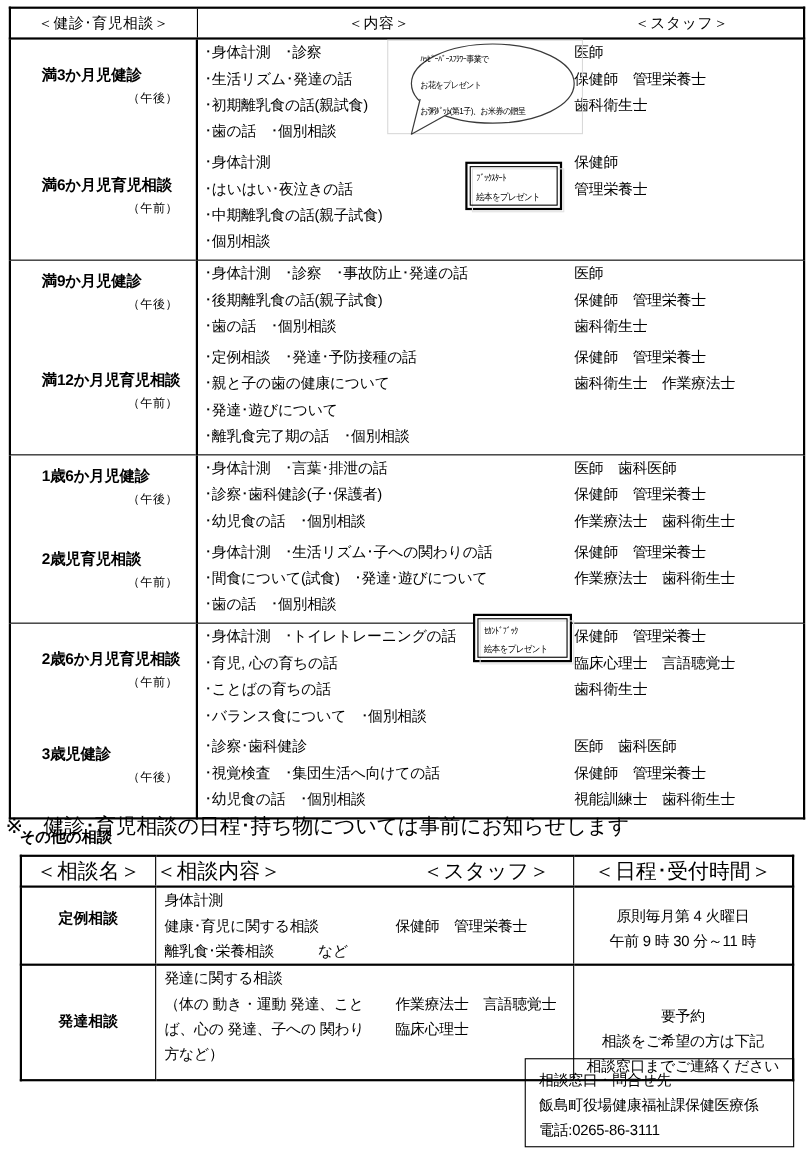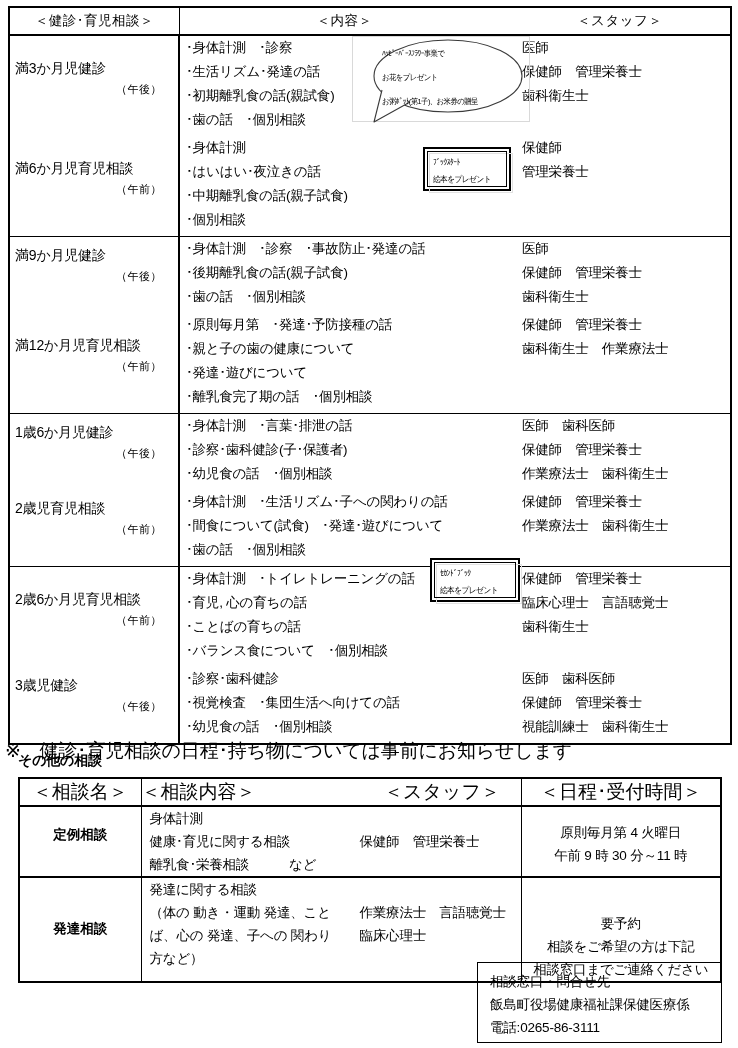--- a/index.html
+++ b/index.html
@@ -68,23 +68,23 @@
   .grp-row.last > td { border-bottom-width: 2px; }
 
   .namecell {
     position: relative;
     padding: 0;
   }
   .sub-block {
     position: relative;
   }
   .title {
-    font-weight: normal;
+    font-weight: bold;
     font-size: 14px;
-    padding-left: 5px;
+    padding-left: 28px;
     letter-spacing: -0.2px;
     white-space: nowrap;
   }
   .ampm {
     font-size: 11px;
     text-align: right;
     padding-right: 16px;
     letter-spacing: 0.5px;
   }
 
@@ -356,21 +356,21 @@
               </div>
               <div class="col-staff">
                 <div class="line">医師</div>
                 <div class="line">保健師　管理栄養士</div>
                 <div class="line">歯科衛生士</div>
               </div>
             </div>
             <div class="sep"></div>
             <div class="rowgrid">
               <div class="col-content">
-                <div class="line">･原則毎月第　･発達･予防接種の話</div>
+                <div class="line">･定例相談　･発達･予防接種の話</div>
                 <div class="line">･親と子の歯の健康について</div>
                 <div class="line">･発達･遊びについて</div>
                 <div class="line">･離乳食完了期の話　･個別相談</div>
               </div>
               <div class="col-staff">
                 <div class="line">保健師　管理栄養士</div>
                 <div class="line">歯科衛生士　作業療法士</div>
                 <div class="line">&nbsp;</div>
                 <div class="line">&nbsp;</div>
               </div>

